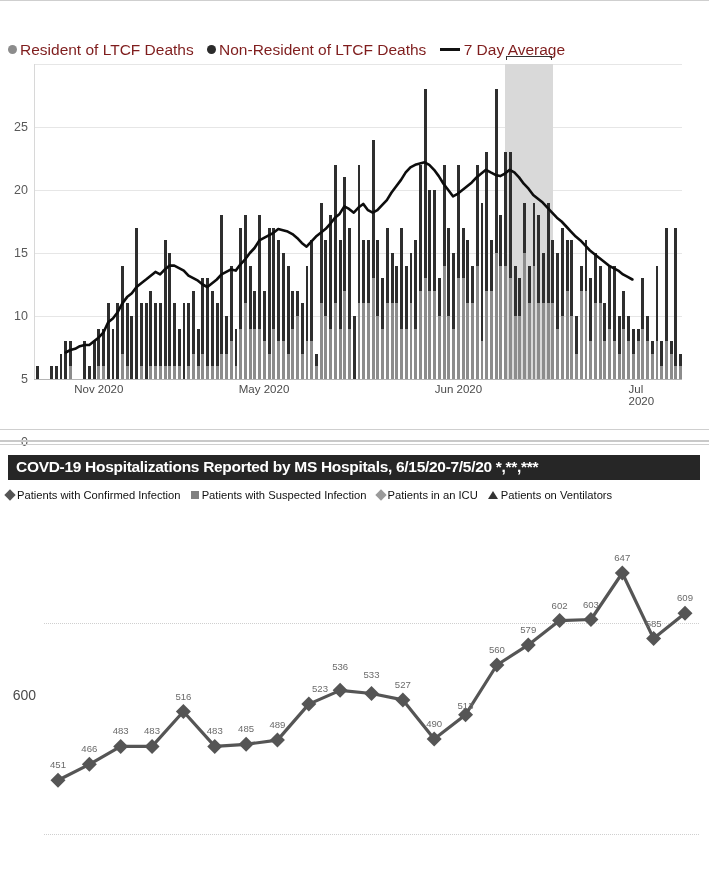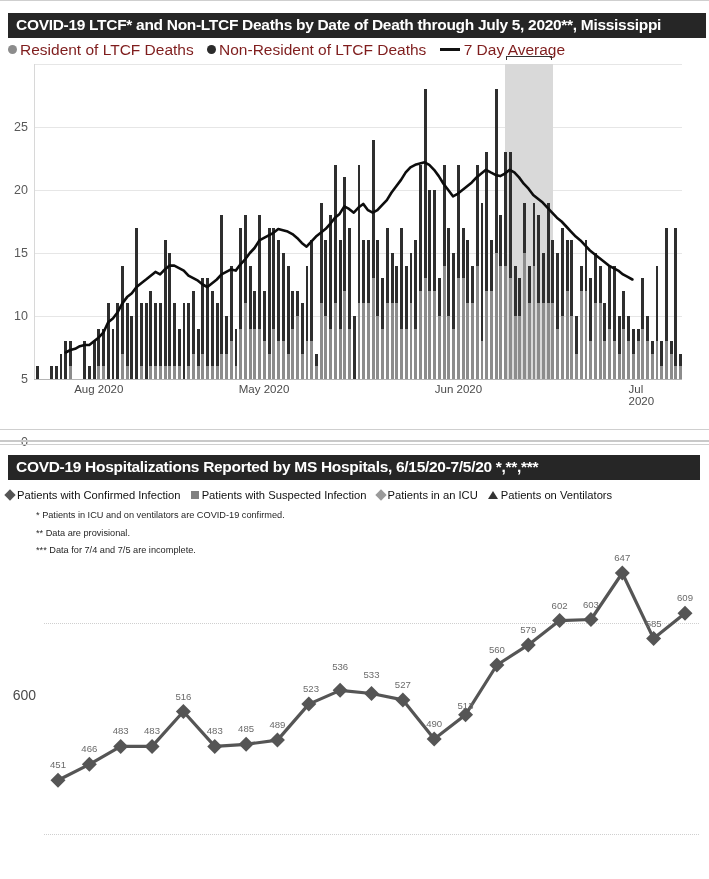--- a/index.html
+++ b/index.html
@@ -118,21 +118,20 @@
     white-space:nowrap;
   }
 </style>
 </head>
 <body>
 
 <div class="page">
 
   <div class="panel1">
 
-    <div class="titlebar p1-title">COVID-19 LTCF* and Non-LTCF Deaths by Date of Death through July 5, 2020**, Mississippi</div>
 
     <div class="legend1">
       <span class="li">
         <span class="dot gray"></span><span>Resident of LTCF Deaths</span>
       </span>
       <span class="li">
         <span class="dot dark"></span><span>Non-Resident of LTCF Deaths</span>
       </span>
       <span class="li">
         <span class="linemark"></span><span>7 Day Average</span>
@@ -677,21 +676,21 @@
             <div class="seg-non" style="height: 50%;"></div>
           </div>
         </div>
       <svg class="avgline" id="avg1" viewBox="0 0 648 315" preserveAspectRatio="none">
           <polyline points="30.7,288.5 35.5,286.0 40.2,284.8 44.9,282.2 49.7,281.0 54.4,281.0 59.1,277.2 63.9,273.4 68.6,268.4 73.3,258.3 78.0,254.5 82.8,248.2 87.5,239.4 92.2,233.1 97.0,229.3 101.7,223.0 106.4,219.2 111.2,215.5 115.9,211.7 120.6,207.9 125.3,210.4 130.1,205.4 134.8,201.6 139.5,201.6 144.3,204.1 149.0,206.6 153.7,211.7 158.5,214.2 163.2,216.7 167.9,220.5 172.6,223.0 177.4,219.2 182.1,215.5 186.8,210.4 191.6,207.9 196.3,205.4 201.0,206.6 205.8,200.3 210.5,195.3 215.2,189.0 219.9,184.0 224.7,176.4 229.4,173.9 234.1,171.4 238.9,168.8 243.6,165.1 248.3,166.3 253.1,167.6 257.8,170.1 262.5,173.9 267.2,178.9 272.0,182.7 276.7,177.7 281.4,172.6 286.2,168.8 290.9,165.1 295.6,160.0 300.4,153.7 305.1,149.9 309.8,142.4 314.5,144.9 319.3,148.7 324.0,143.6 328.7,139.9 333.5,146.2 338.2,148.7 342.9,146.2 347.6,141.1 352.4,136.1 357.1,128.5 361.8,122.2 366.6,115.9 371.3,108.4 376.0,103.3 380.8,100.8 385.5,99.5 390.2,98.3 394.9,100.8 399.7,105.8 404.4,112.1 409.1,119.7 413.9,126.0 418.6,132.3 423.3,129.8 428.1,126.0 432.8,122.2 437.5,118.4 442.2,113.4 447.0,109.6 451.7,105.8 456.4,108.4 461.2,110.9 465.9,112.1 470.6,109.6 475.4,105.8 480.1,108.4 484.8,113.4 489.5,119.7 494.3,124.7 499.0,131.0 503.7,134.8 508.5,138.6 513.2,143.6 517.9,148.7 522.7,153.7 527.4,157.5 532.1,162.5 536.8,167.6 541.6,172.6 546.3,176.4 551.0,181.4 555.8,186.5 560.5,190.3 565.2,194.0 570.0,197.8 574.7,201.6 579.4,204.1 584.1,206.6 588.9,210.4 593.6,212.9 598.3,215.5" fill="none" stroke="#0d0d0d" stroke-width="2.6" stroke-linejoin="round" stroke-linecap="round" vector-effect="non-scaling-stroke"></polyline>
         </svg>
       <div class="shadebracket" style="left:471px; top:-8px; width:46px;"></div>
     </div>
 
     <div class="xaxis1" id="xa1">
-        <span style="left: 64.8px;">Aug 2020</span>
+        <span style="left: 64.8px;">Nov 2020</span>
         <span style="left: 230.04px;">May 2020</span>
         <span style="left: 424.44px;">Jun 2020</span>
         <span style="left: 612.36px;">Jul 2020</span>
       </div>
   </div>
 
   <div class="gapline"></div>
 
   <div class="panel2">
 
@@ -705,25 +704,20 @@
         <span class="sq"></span><span>Patients with Suspected Infection</span>
       </span>
       <span class="li">
         <span class="dia light"></span><span>Patients in an ICU</span>
       </span>
       <span class="li">
         <span class="tri"></span><span>Patients on Ventilators</span>
       </span>
     </div>
 
-    <div class="foot2">
-      <div>* Patients in ICU and on ventilators are COVID-19 confirmed.</div>
-      <div>** Data are provisional.</div>
-      <div>*** Data for 7/4 and 7/5 are incomplete.</div>
-    </div>
 
     <div class="ylabels2" id="yl2">
         <span style="top: 177.714px;">600</span>
       </div>
 
     <div class="plot2" id="plot2">
       <div id="grids2">
           <div class="grid2" style="top: 317.143px;"></div>
           <div class="grid2" style="top: 105.714px;"></div>
         </div>
@@ -819,21 +813,21 @@
         </svg>
       <div id="labels2">
           <div class="dlabel" style="left: 14px; top: 242.229px;">451</div>
           <div class="dlabel" style="left: 45.35px; top: 226.371px;">466</div>
           <div class="dlabel" style="left: 76.7px; top: 208.4px;">483</div>
           <div class="dlabel" style="left: 108.05px; top: 208.4px;">483</div>
           <div class="dlabel" style="left: 139.4px; top: 173.514px;">516</div>
           <div class="dlabel" style="left: 170.75px; top: 208.4px;">483</div>
           <div class="dlabel" style="left: 202.1px; top: 206.286px;">485</div>
           <div class="dlabel" style="left: 233.45px; top: 202.057px;">489</div>
-          <div class="dlabel" style="left: 267px; top: 166.114px;">523</div>
+          <div class="dlabel" style="left: 276px; top: 166.114px;">523</div>
           <div class="dlabel" style="left: 296.15px; top: 144px;">536</div>
           <div class="dlabel" style="left: 327.5px; top: 152px;">533</div>
           <div class="dlabel" style="left: 358.85px; top: 161.886px;">527</div>
           <div class="dlabel" style="left: 390.2px; top: 201px;">490</div>
           <div class="dlabel" style="left: 421.55px; top: 183px;">513</div>
           <div class="dlabel" style="left: 452.9px; top: 127px;">560</div>
           <div class="dlabel" style="left: 484.25px; top: 106.914px;">579</div>
           <div class="dlabel" style="left: 515.6px; top: 82.6px;">602</div>
           <div class="dlabel" style="left: 546.95px; top: 81.5429px;">603</div>
           <div class="dlabel" style="left: 578.3px; top: 35.0286px;">647</div>

